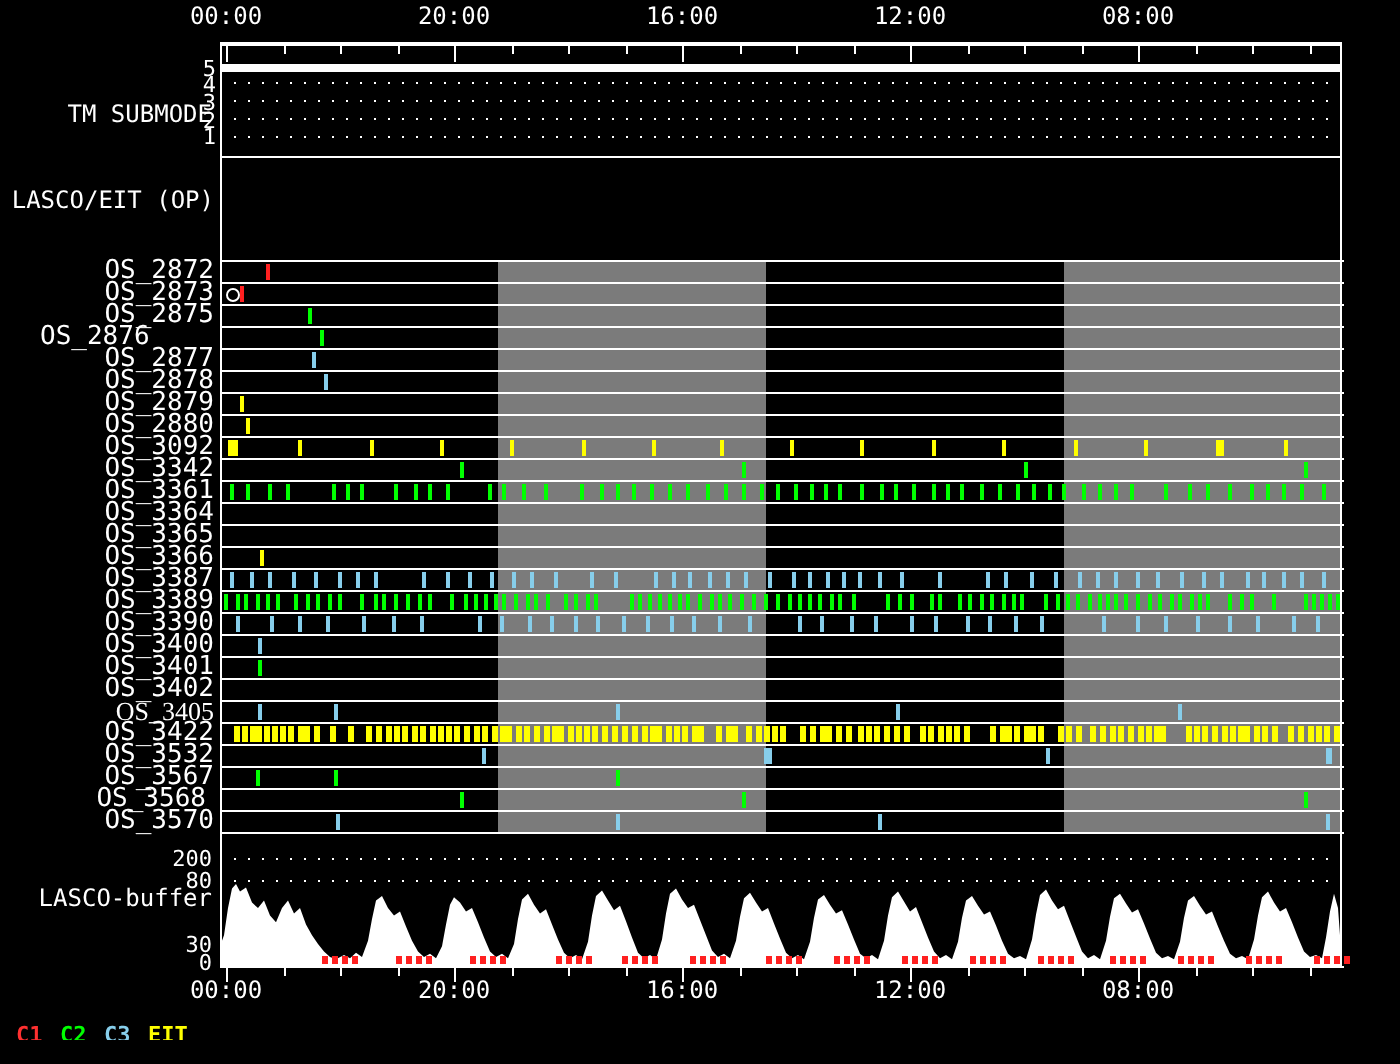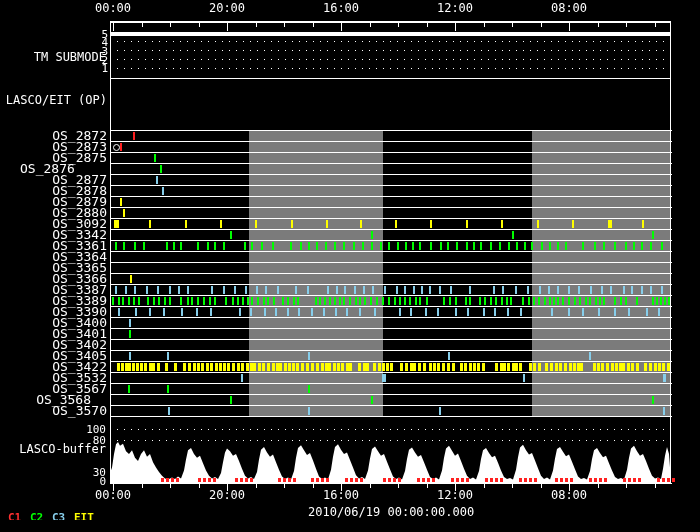--- a/index.html
+++ b/index.html
@@ -363,21 +363,21 @@
       <div class="abs" style="left: 658px; top: 308px; width: 2px; height: 8px; background: rgb(135, 206, 235);"></div>
       <div class="abs" style="left: 110px; top: 317px; width: 562px; height: 1px; background: rgb(255, 255, 255);"></div>
       <div class="abs" style="left: 20px; top: 316px; width: 87px; text-align: right; font-size: 13px; line-height: 13px;">OS_3400</div>
       <div class="abs" style="left: 129px; top: 319px; width: 2px; height: 8px; background: rgb(135, 206, 235);"></div>
       <div class="abs" style="left: 110px; top: 328px; width: 562px; height: 1px; background: rgb(255, 255, 255);"></div>
       <div class="abs" style="left: 20px; top: 327px; width: 87px; text-align: right; font-size: 13px; line-height: 13px;">OS_3401</div>
       <div class="abs" style="left: 129px; top: 330px; width: 2px; height: 8px; background: rgb(0, 255, 0);"></div>
       <div class="abs" style="left: 110px; top: 339px; width: 562px; height: 1px; background: rgb(255, 255, 255);"></div>
       <div class="abs" style="left: 20px; top: 338px; width: 87px; text-align: right; font-size: 13px; line-height: 13px;">OS_3402</div>
       <div class="abs" style="left: 110px; top: 350px; width: 562px; height: 1px; background: rgb(255, 255, 255);"></div>
-      <div class="abs" style="left: 20px; top: 349px; width: 87px; text-align: right; font-size: 13px; line-height: 13px;">OS_3405</div>
+      <div class="abs" style="left: 20px; top: 349px; width: 87px; text-align: right; font-size: 13px; line-height: 13px; font-family: Liberation Serif, serif;">OS_3405</div>
       <div class="abs" style="left: 129px; top: 352px; width: 2px; height: 8px; background: rgb(135, 206, 235);"></div>
       <div class="abs" style="left: 167px; top: 352px; width: 2px; height: 8px; background: rgb(135, 206, 235);"></div>
       <div class="abs" style="left: 308px; top: 352px; width: 2px; height: 8px; background: rgb(135, 206, 235);"></div>
       <div class="abs" style="left: 448px; top: 352px; width: 2px; height: 8px; background: rgb(135, 206, 235);"></div>
       <div class="abs" style="left: 589px; top: 352px; width: 2px; height: 8px; background: rgb(135, 206, 235);"></div>
       <div class="abs" style="left: 110px; top: 361px; width: 562px; height: 1px; background: rgb(255, 255, 255);"></div>
       <div class="abs" style="left: 20px; top: 360px; width: 87px; text-align: right; font-size: 13px; line-height: 13px;">OS_3422</div>
       <div class="abs" style="left: 117px; top: 363px; width: 3px; height: 8px; background: rgb(255, 255, 0);"></div>
       <div class="abs" style="left: 121px; top: 363px; width: 3px; height: 8px; background: rgb(255, 255, 0);"></div>
       <div class="abs" style="left: 125px; top: 363px; width: 3px; height: 8px; background: rgb(255, 255, 0);"></div>
@@ -497,36 +497,36 @@
       <div class="abs" style="left: 241px; top: 374px; width: 2px; height: 8px; background: rgb(135, 206, 235);"></div>
       <div class="abs" style="left: 382px; top: 374px; width: 4px; height: 8px; background: rgb(135, 206, 235);"></div>
       <div class="abs" style="left: 523px; top: 374px; width: 2px; height: 8px; background: rgb(135, 206, 235);"></div>
       <div class="abs" style="left: 663px; top: 374px; width: 3px; height: 8px; background: rgb(135, 206, 235);"></div>
       <div class="abs" style="left: 110px; top: 383px; width: 562px; height: 1px; background: rgb(255, 255, 255);"></div>
       <div class="abs" style="left: 20px; top: 382px; width: 87px; text-align: right; font-size: 13px; line-height: 13px;">OS_3567</div>
       <div class="abs" style="left: 128px; top: 385px; width: 2px; height: 8px; background: rgb(0, 255, 0);"></div>
       <div class="abs" style="left: 167px; top: 385px; width: 2px; height: 8px; background: rgb(0, 255, 0);"></div>
       <div class="abs" style="left: 308px; top: 385px; width: 2px; height: 8px; background: rgb(0, 255, 0);"></div>
       <div class="abs" style="left: 110px; top: 394px; width: 562px; height: 1px; background: rgb(255, 255, 255);"></div>
-      <div class="abs" style="left: 4px; top: 393px; width: 87px; text-align: right; font-size: 13px; line-height: 13px;">OS_3568</div>
+      <div class="abs" style="left: 16px; top: 393px; width: 87px; text-align: right; font-size: 13px; line-height: 13px;">OS_3568</div>
       <div class="abs" style="left: 230px; top: 396px; width: 2px; height: 8px; background: rgb(0, 255, 0);"></div>
       <div class="abs" style="left: 371px; top: 396px; width: 2px; height: 8px; background: rgb(0, 255, 0);"></div>
       <div class="abs" style="left: 652px; top: 396px; width: 2px; height: 8px; background: rgb(0, 255, 0);"></div>
       <div class="abs" style="left: 110px; top: 405px; width: 562px; height: 1px; background: rgb(255, 255, 255);"></div>
       <div class="abs" style="left: 20px; top: 404px; width: 87px; text-align: right; font-size: 13px; line-height: 13px;">OS_3570</div>
       <div class="abs" style="left: 168px; top: 407px; width: 2px; height: 8px; background: rgb(135, 206, 235);"></div>
       <div class="abs" style="left: 308px; top: 407px; width: 2px; height: 8px; background: rgb(135, 206, 235);"></div>
       <div class="abs" style="left: 439px; top: 407px; width: 2px; height: 8px; background: rgb(135, 206, 235);"></div>
       <div class="abs" style="left: 663px; top: 407px; width: 2px; height: 8px; background: rgb(135, 206, 235);"></div>
       <div class="abs" style="left: 110px; top: 416px; width: 562px; height: 1px; background: rgb(255, 255, 255);"></div>
     </div>
   <div class="abs" id="buffer">
       <div class="dotline" style="left: 110px; top: 429px; width: 561px;"></div>
       <div class="dotline" style="left: 110px; top: 440px; width: 561px;"></div>
-      <div class="abs" style="left: 70px; top: 424px; width: 36px; text-align: right; font-size: 11px; line-height: 11px;">100</div>
+      <div class="abs" style="left: 70px; top: 424px; width: 36px; text-align: right; font-size: 11px; line-height: 11px;">200</div>
       <div class="abs" style="left: 70px; top: 435px; width: 36px; text-align: right; font-size: 11px; line-height: 11px;">80</div>
       <div class="abs" style="left: 70px; top: 467px; width: 36px; text-align: right; font-size: 11px; line-height: 11px;">30</div>
       <div class="abs" style="left: 70px; top: 476px; width: 36px; text-align: right; font-size: 11px; line-height: 11px;">0</div>
       <svg width="561" height="64" viewBox="0 0 561 64" style="left: 110px; top: 420px;">
         <polygon points="0,64 0,53.1 2,47.6 4,34.0 6,24.2 8,22.0 10,25.8 13,23.7 16,31.3 19,34.0 22,30.2 25,37.8 28,41.1 31,34.0 34,30.2 37,36.8 40,34.0 43,42.2 46,47.6 49,52.0 52,55.8 55,58.5 58,59.6 62,57.5 65,59.1 68,56.4 71,58.5 74,50.4 76,39.5 78,30.2 81,28.0 84,34.0 87,37.8 90,35.7 93,43.3 96,50.4 99,55.8 102,58.5 105,56.9 108,59.1 111,53.1 113,42.2 115,32.4 117,28.6 120,31.3 123,35.7 126,34.0 129,41.1 132,48.7 135,55.8 138,58.5 141,56.9 144,59.1 147,52.0 149,39.5 151,29.7 154,26.9 157,32.4 160,36.8 163,34.6 166,42.2 169,49.8 172,56.4 175,59.1 178,57.5 181,59.6 184,50.9 186,37.8 188,28.0 191,25.3 194,30.2 197,35.1 200,32.9 203,40.6 206,48.7 209,56.4 212,59.1 215,57.5 218,59.6 221,49.8 223,36.8 225,26.9 228,24.2 231,29.7 234,34.0 237,32.4 240,40.0 243,47.6 246,55.3 249,58.5 252,56.9 255,59.1 258,50.4 260,38.4 262,29.1 265,26.4 268,31.3 271,35.7 274,34.0 277,41.7 280,49.3 283,56.4 286,59.1 289,57.5 292,59.6 295,50.9 297,38.9 299,29.7 302,27.5 305,32.4 308,36.8 311,35.1 314,42.2 317,49.8 320,56.9 323,59.1 326,57.5 329,59.6 332,50.4 334,37.8 336,28.6 339,25.8 342,30.8 345,35.7 348,33.5 351,41.1 354,48.7 357,55.8 360,59.1 363,57.5 366,59.6 369,50.9 371,38.9 373,30.2 376,28.0 379,32.9 382,37.3 385,35.7 388,42.7 391,50.4 394,56.9 397,59.1 400,58.0 403,59.6 406,49.8 408,37.3 410,27.5 413,24.8 416,30.2 419,34.6 422,32.9 425,40.6 428,48.2 431,55.8 434,59.1 437,57.5 440,59.6 443,50.4 445,38.4 447,29.1 450,26.9 453,31.8 456,36.2 459,34.6 462,41.7 465,49.3 468,56.4 471,59.1 474,58.0 477,59.6 480,50.9 482,38.9 484,30.2 487,28.0 490,32.9 493,37.3 496,35.7 499,43.3 502,50.4 505,56.9 508,59.1 511,58.0 514,59.6 517,49.8 519,37.8 521,28.6 524,25.8 527,31.3 530,35.7 533,34.0 536,41.1 539,48.7 542,55.8 545,58.5 548,57.5 551,59.1 553,48.7 555,35.7 557,26.9 559,34.0 560,47.6 561,53.1 561,64" fill="#ffffff"></polygon>
       </svg>
       <div class="abs" style="left: 161px; top: 478px; width: 3px; height: 4px; background: rgb(255, 32, 32);"></div>
       <div class="abs" style="left: 166px; top: 478px; width: 3px; height: 4px; background: rgb(255, 32, 32);"></div>
       <div class="abs" style="left: 171px; top: 478px; width: 3px; height: 4px; background: rgb(255, 32, 32);"></div>
       <div class="abs" style="left: 176px; top: 478px; width: 3px; height: 4px; background: rgb(255, 32, 32);"></div>
@@ -616,20 +616,19 @@
       <div class="abs" style="left: 540.5px; top: 484px; width: 1px; height: 4px; background: rgb(255, 255, 255);"></div>
       <div class="abs" style="left: 569px; top: 484px; width: 1px; height: 7px; background: rgb(255, 255, 255);"></div>
       <div class="abs" style="left: 597.5px; top: 484px; width: 1px; height: 4px; background: rgb(255, 255, 255);"></div>
       <div class="abs" style="left: 626px; top: 484px; width: 1px; height: 4px; background: rgb(255, 255, 255);"></div>
       <div class="abs" style="left: 654.5px; top: 484px; width: 1px; height: 4px; background: rgb(255, 255, 255);"></div>
     </div>
 
   <span class="lbl ralign" style="left:10px;top:51px;width:96px;">TM SUBMODE</span>
   <span class="lbl ralign" style="left:4px;top:94px;width:103px;">LASCO/EIT (OP)</span>
   <span class="lbl ralign" style="left:10px;top:443px;width:96px;">LASCO-buffer</span>
-  <span class="lbl" style="left:308px;top:506px;">2010/06/19 00:00:00.000</span>
   <div class="abs" id="legend">
       <div class="abs" style="left: 8px; top: 512px; font-size: 11px; line-height: 11px; font-weight: bold; color: rgb(255, 48, 48); white-space: pre;">C1</div>
       <div class="abs" style="left: 30px; top: 512px; font-size: 11px; line-height: 11px; font-weight: bold; color: rgb(0, 255, 0); white-space: pre;">C2</div>
       <div class="abs" style="left: 52px; top: 512px; font-size: 11px; line-height: 11px; font-weight: bold; color: rgb(135, 206, 235); white-space: pre;">C3</div>
       <div class="abs" style="left: 74px; top: 512px; font-size: 11px; line-height: 11px; font-weight: bold; color: rgb(255, 255, 0); white-space: pre;">EIT</div>
     </div>
 </div>
 
 </body></html>

